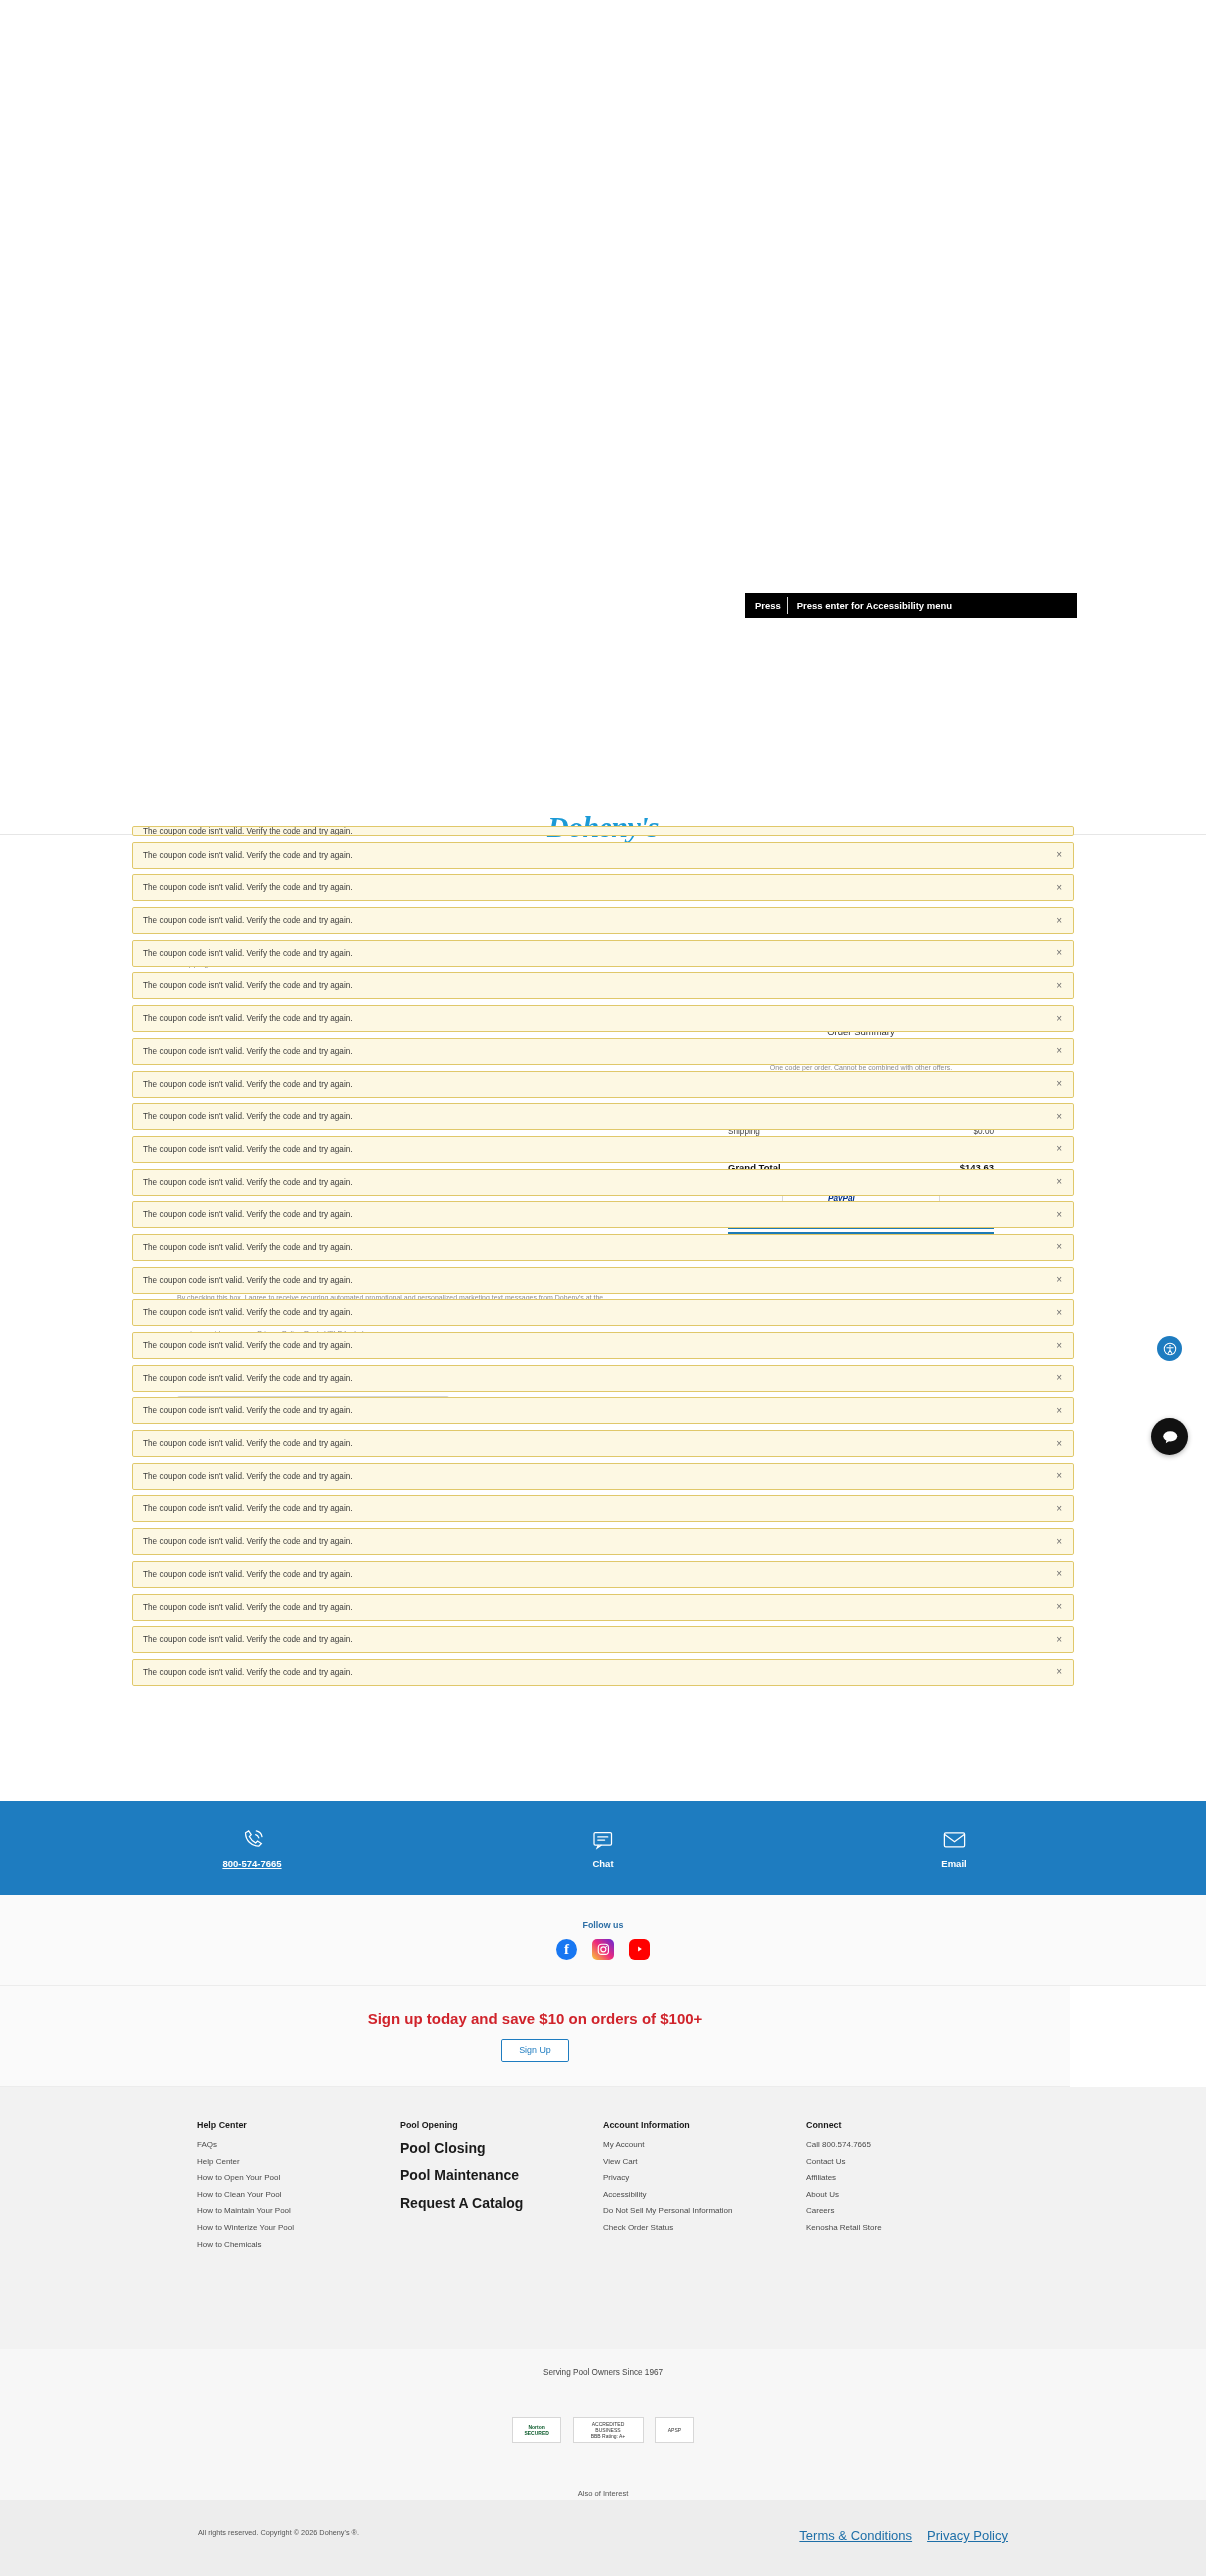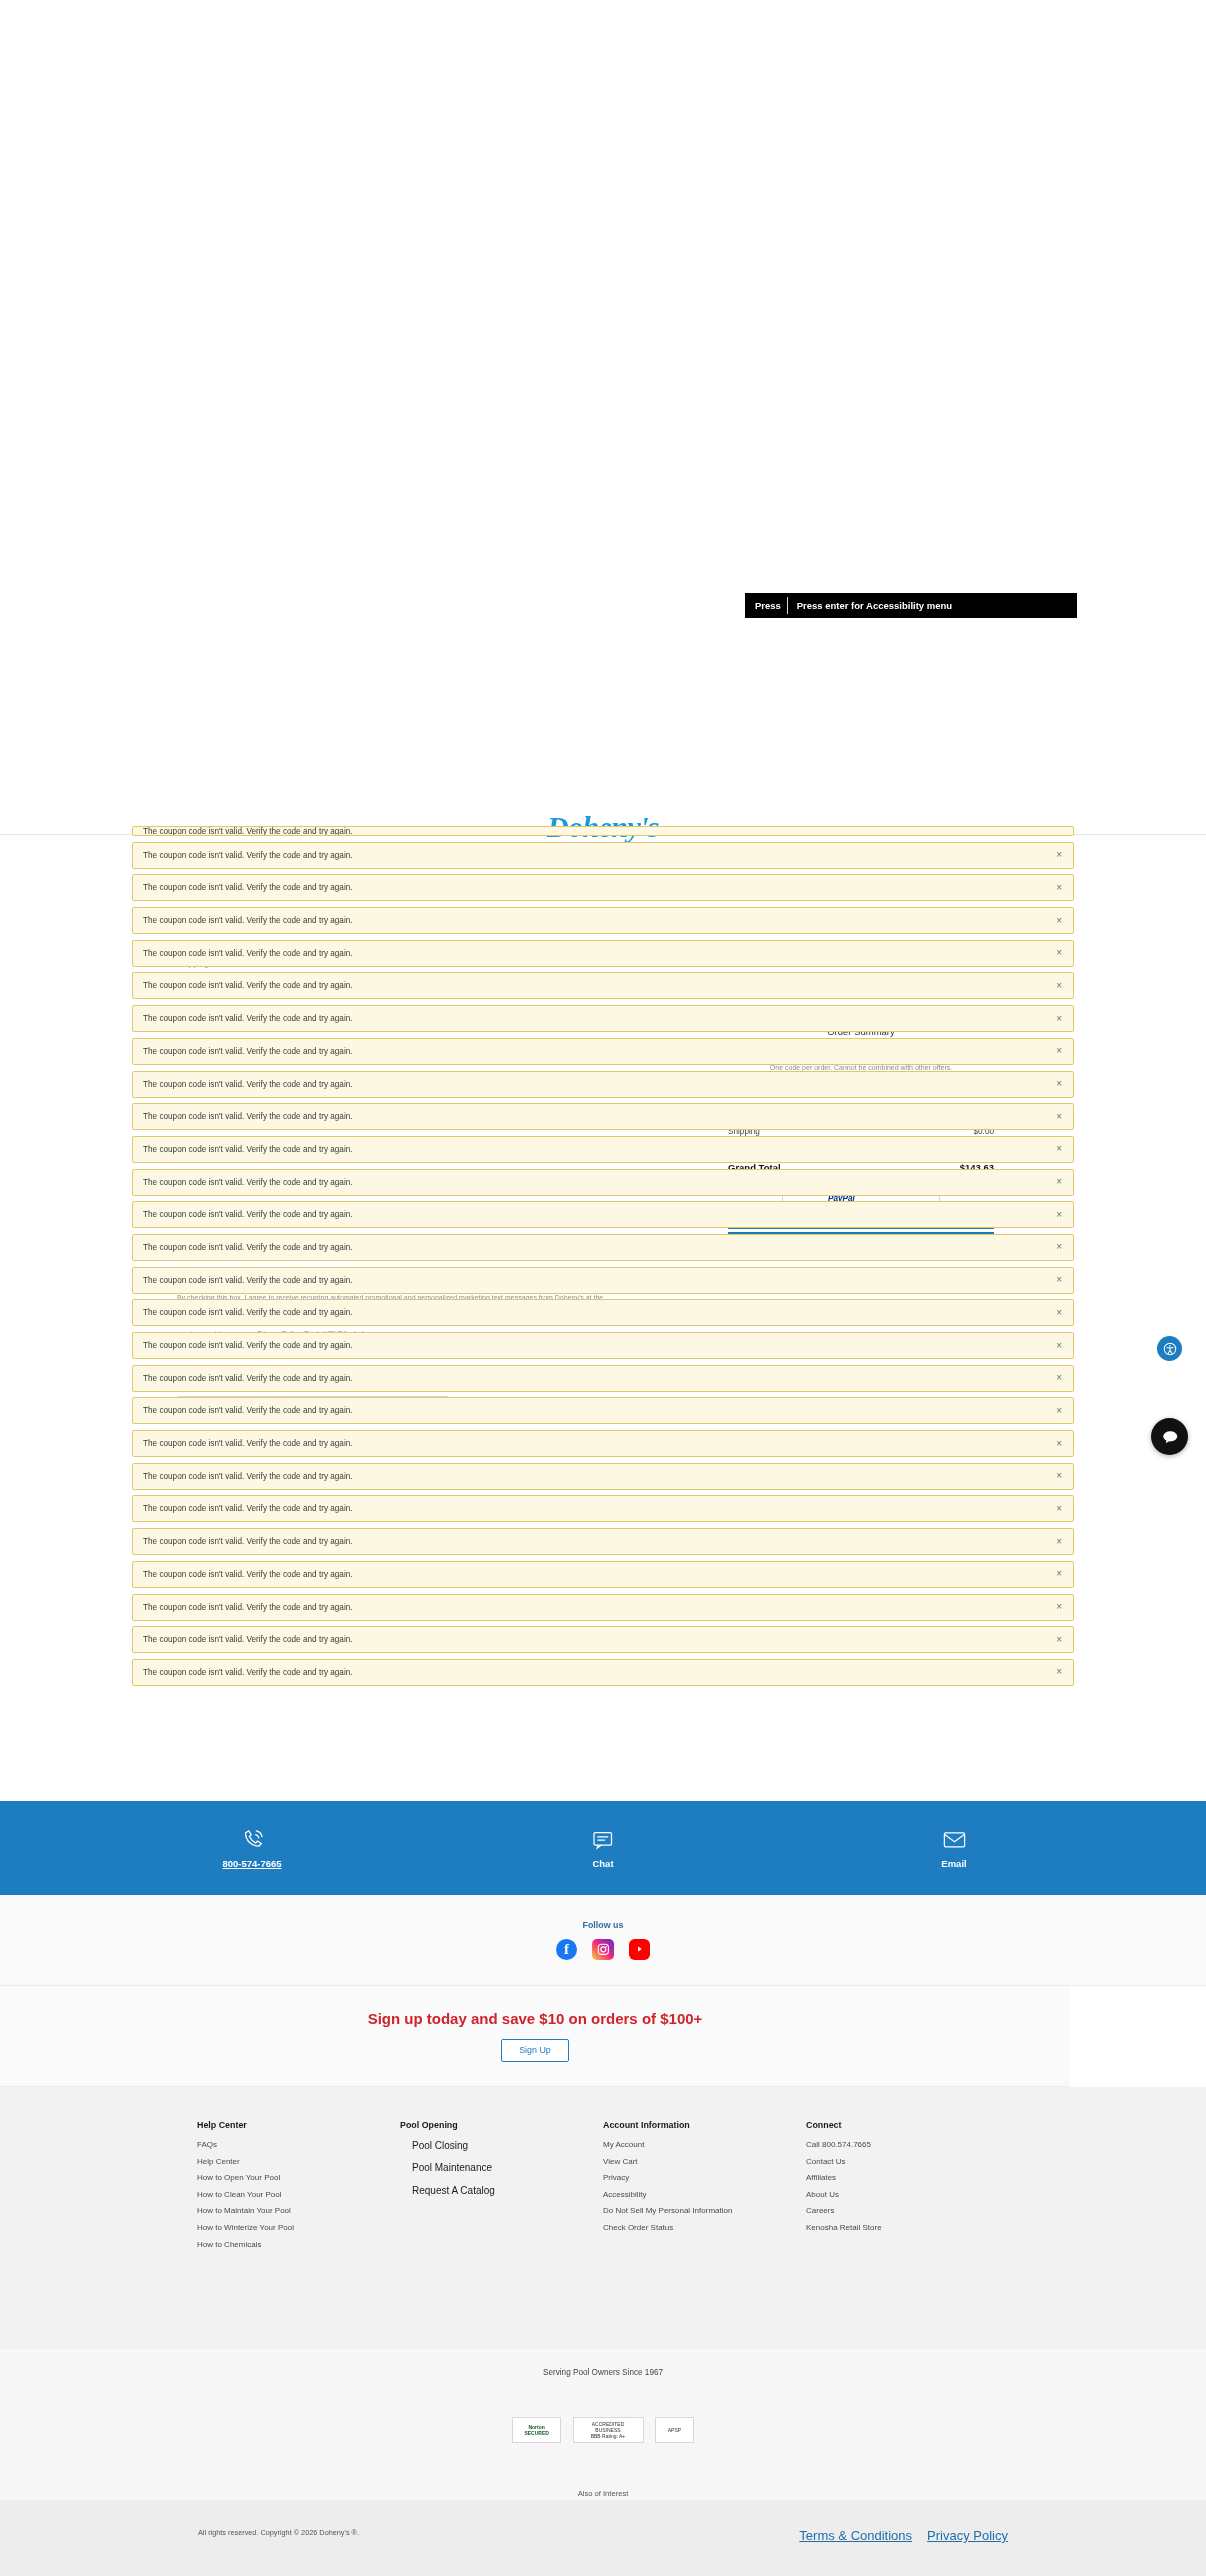--- a/index.html
+++ b/index.html
@@ -165,21 +165,21 @@
 
   
   .footer-cols {
     position: absolute; left: 0; top: 2087px; width: 1206px; height: 262px;
     background: #f2f2f2;
     display: flex; justify-content: center; padding-top: 33px; gap: 0;
   }
   .fcol { width: 203px; }
   .fcol h4 { margin: 0 0 10px 0; font-size: 8.9px; color: #1a1a1a; font-weight: bold; }
   .fcol a { display: block; font-size: 8px; color: #4a4a4a; text-decoration: none; margin-bottom: 7.6px; }
-  .fcol a.bold { font-weight: normal; color: #1a1a1a; font-size: 10px; margin-bottom: 11.4px; margin-left: 12px; }
+  .fcol a.bold { font-weight: bold; color: #1a1a1a; font-size: 14px; margin-bottom: 11.4px; }
 
   
   .trust {
     position: absolute; left: 0; top: 2349px; width: 1206px; height: 151px;
     background: #f7f7f7;
     display: flex; flex-direction: column; align-items: center; padding-top: 19px; gap: 27px;
   }
   .trust-tag { font-size: 8.2px; color: #444; margin-bottom: 12.7px; }
   .badges { display: flex; gap: 11.4px; align-items: center; }
   .badge { height: 26.6px; border: 0.6px solid #d7d7d7; background: #fff; display: flex; align-items: center; justify-content: center; font-size: 5px; color: #333; padding: 0 3.8px; text-align: center; }

